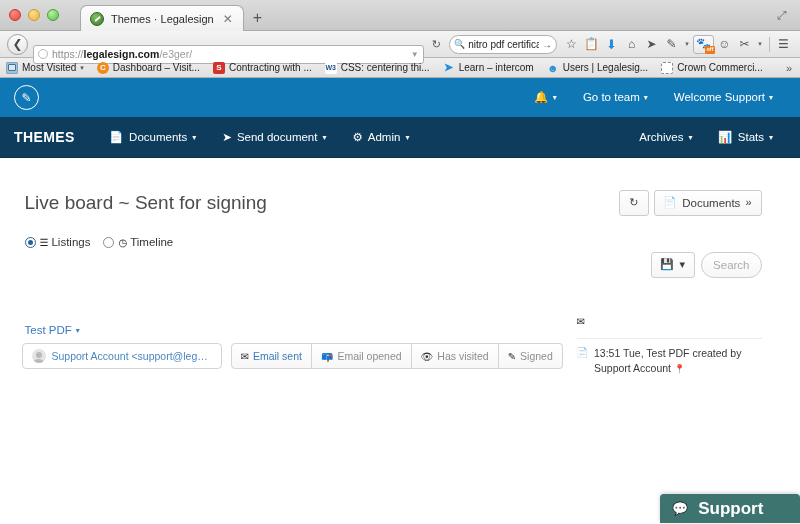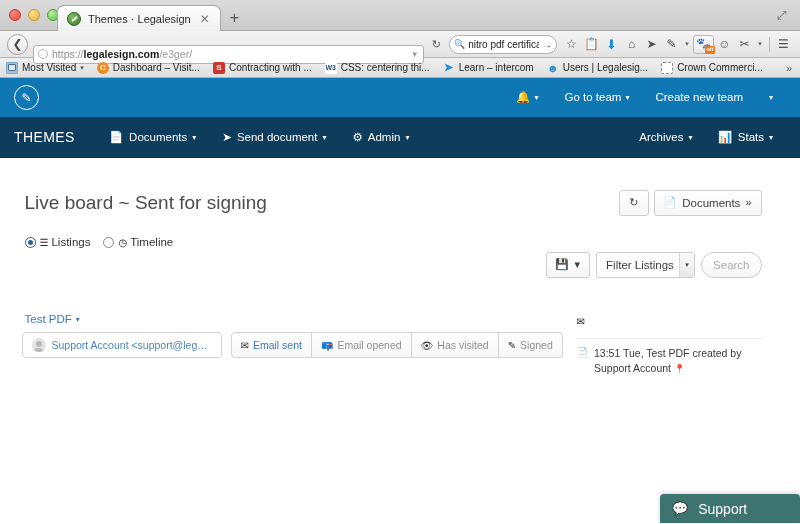--- a/index.html
+++ b/index.html
@@ -23,21 +23,21 @@
   }
   .traffic {
     position: absolute; left: 9px; top: 9px;
     display: flex; gap: 7px; align-items: center;
   }
   .light { width: 12px; height: 12px; border-radius: 50%; display: block; }
   .light.red    { background: radial-gradient(circle at 35% 30%, #ff8a80, #e24b3f); border: 1px solid #c5372c; }
   .light.yellow { background: radial-gradient(circle at 35% 30%, #ffe08a, #e9b040); border: 1px solid #cf9a2b; }
   .light.green  { background: radial-gradient(circle at 35% 30%, #b6f0a0, #5bbf4b); border: 1px solid #46a538; }
 
-  .tabstrip { display: flex; align-items: flex-end; margin-left: 57px; height: 31px; justify-content: flex-end; }
+  .tabstrip { display: flex; align-items: flex-end; margin-left: 80px; height: 31px; justify-content: flex-end; }
   .tab {
     display: flex; align-items: center; gap: 7px;
     height: 26px; padding: 0 8px 0 9px;
     background: linear-gradient(#fdfdfd, #f0f0f0);
     border: 1px solid #a9a9a9; border-bottom: none;
     border-radius: 7px 7px 0 0;
     min-width: 152px;
     position: relative; top: 1px;
   }
   .tab-favicon {
@@ -164,21 +164,21 @@
     line-height: 39px;
   }
   .caret { font-size: 8px; opacity: .95; }
 
   .mainnav {
     height: 41px; background: #0e3c5c;
     display: flex; align-items: center; padding: 0 14px;
     border-bottom: 1px solid #0b3049;
   }
   .mn-brand {
-    color: #fff; font-size: 14px; font-weight: 400;
+    color: #fff; font-size: 14px; font-weight: 700;
     letter-spacing: .4px; padding-right: 22px;
   }
   .mn-item {
     color: #ffffff; font-size: 11.5px; padding: 0 13px;
     display: flex; align-items: center; gap: 5px; white-space: nowrap;
     line-height: 41px;
   }
   .mainnav-right { margin-left: auto; display: flex; align-items: center; }
 
   .content { padding: 34px 17px 0 0; position: relative; height: 365px; }
@@ -227,21 +227,21 @@
     border-left: 1px solid #d6d6d6; display: flex;
     align-items: center; justify-content: center; font-size: 7px; color: #444;
   }
   .search-btn {
     background: linear-gradient(#ffffff, #f6f6f6);
     border: 1px solid #cdcdcd; border-radius: 13px;
     font-size: 11.5px; color: #adadad; padding: 0 11px;
     display: flex; align-items: center;
   }
 
-  .listing { position: absolute; left: 0; top: 121px; width: 490px; }
+  .listing { position: absolute; left: 0; top: 132px; width: 490px; }
   .doc-name {
     font-size: 11.5px; color: #3a7bbf; padding-left: 3px;
     display: flex; align-items: center; gap: 4px; margin-bottom: 7px;
   }
   .doc-row { display: flex; align-items: stretch; gap: 9px; }
 
   .recipient {
     border: 1px solid #d4d4d4; border-radius: 4px;
     background: #fff; height: 26px;
     display: flex; align-items: center; gap: 6px;
@@ -288,21 +288,21 @@
   .pin { font-size: 9px; color: #1f1f1f; }
 
   .support-widget {
     position: absolute; right: 0; bottom: 0;
     width: 140px; height: 29px;
     background: #3d7470; border-radius: 4px 4px 0 0;
     display: flex; align-items: center; gap: 10px; padding: 0 12px;
     box-shadow: 0 -1px 4px rgba(0,0,0,.18);
   }
   .support-bubble { font-size: 13px; color: #ffffff; line-height: 1; }
-  .support-label { font-size: 14px; color: #ffffff; font-weight: 400; }
+  .support-label { font-size: 17px; color: #ffffff; font-weight: 700; }
 </style>
 </head>
 <body>
 
 <div class="browser">
 
   <div class="titlebar">
     <div class="traffic">
       <span class="light red"></span>
       <span class="light yellow"></span>
@@ -389,23 +389,21 @@
       <div class="topnav-right">
         <span class="tn-item">
           <span>🔔</span>
           <span class="caret">▾</span>
         </span>
         <span class="tn-item">
           <span>Go to team</span>
           <span class="caret">▾</span>
         </span>
         <span class="tn-item">
-          <span>Create new team</span>
-        </span>
-        <span class="tn-item">
+          <span>Welcome Support</span>
           <span class="caret">▾</span>
         </span>
       </div>
     </div>
 
     <div class="mainnav">
       <span class="mn-brand">THEMES</span>
       <span class="mn-item">
         <span>📄</span>
         <span>Documents</span>
@@ -465,24 +463,20 @@
             <span>Documents</span>
             <span class="g">»</span>
           </span>
         </div>
 
         <div class="filter-row">
           <span class="btn">
             <span class="g">💾</span>
             <span class="g">▾</span>
           </span>
-          <div class="select-wrap">
-            <span class="select-val">Filter Listings</span>
-            <span class="select-arrow">▾</span>
-          </div>
           <span class="search-btn">Search</span>
         </div>
 
         <div class="listing">
           <div class="doc-name">
             <span>Test PDF</span>
             <span class="caret">▾</span>
           </div>
           <div class="doc-row">
             <div class="recipient">

